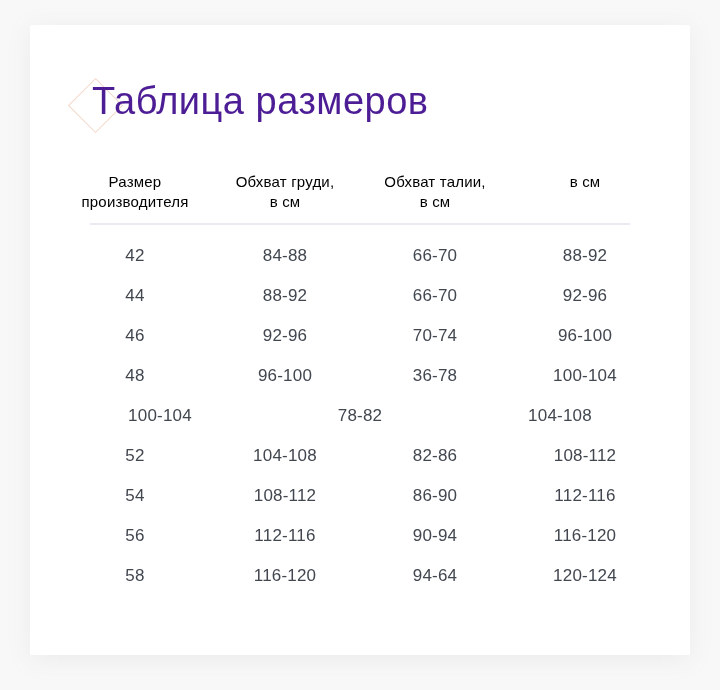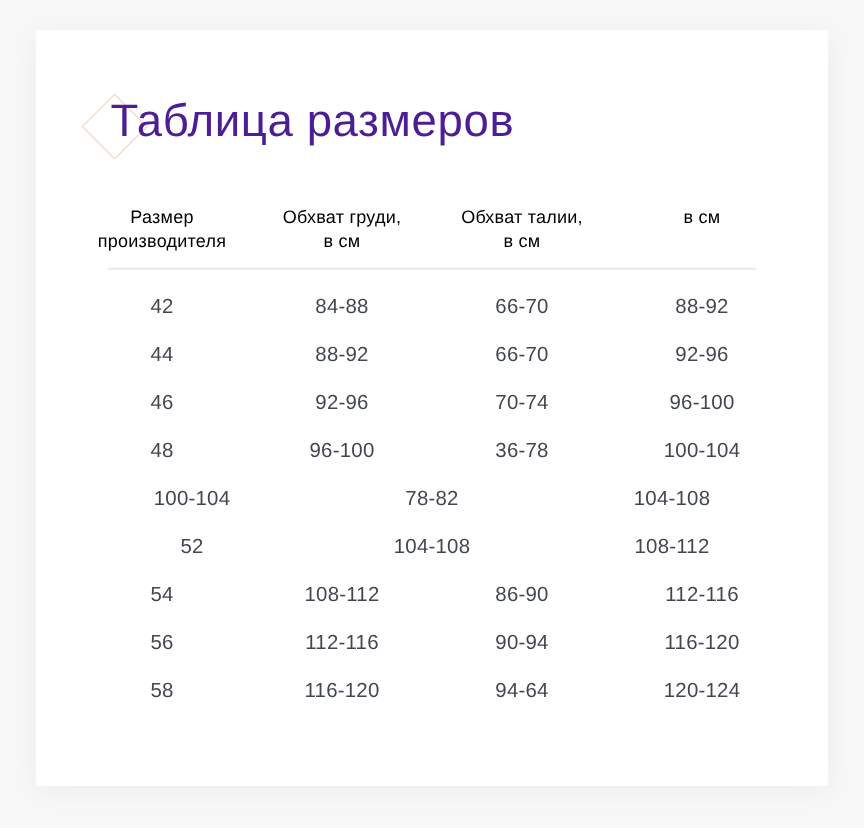--- a/index.html
+++ b/index.html
@@ -145,20 +145,21 @@
         <div class="tcell">100-104</div>
       </div>
       <div class="trow">
         <div class="tcell">100-104</div>
         <div class="tcell">78-82</div>
         <div class="tcell">104-108</div>
       </div>
       <div class="trow">
         <div class="tcell">52</div>
         <div class="tcell">104-108</div>
+        <div class="tcell">82-86</div>
         <div class="tcell">108-112</div>
       </div>
       <div class="trow">
         <div class="tcell">54</div>
         <div class="tcell">108-112</div>
         <div class="tcell">86-90</div>
         <div class="tcell">112-116</div>
       </div>
       <div class="trow">
         <div class="tcell">56</div>

